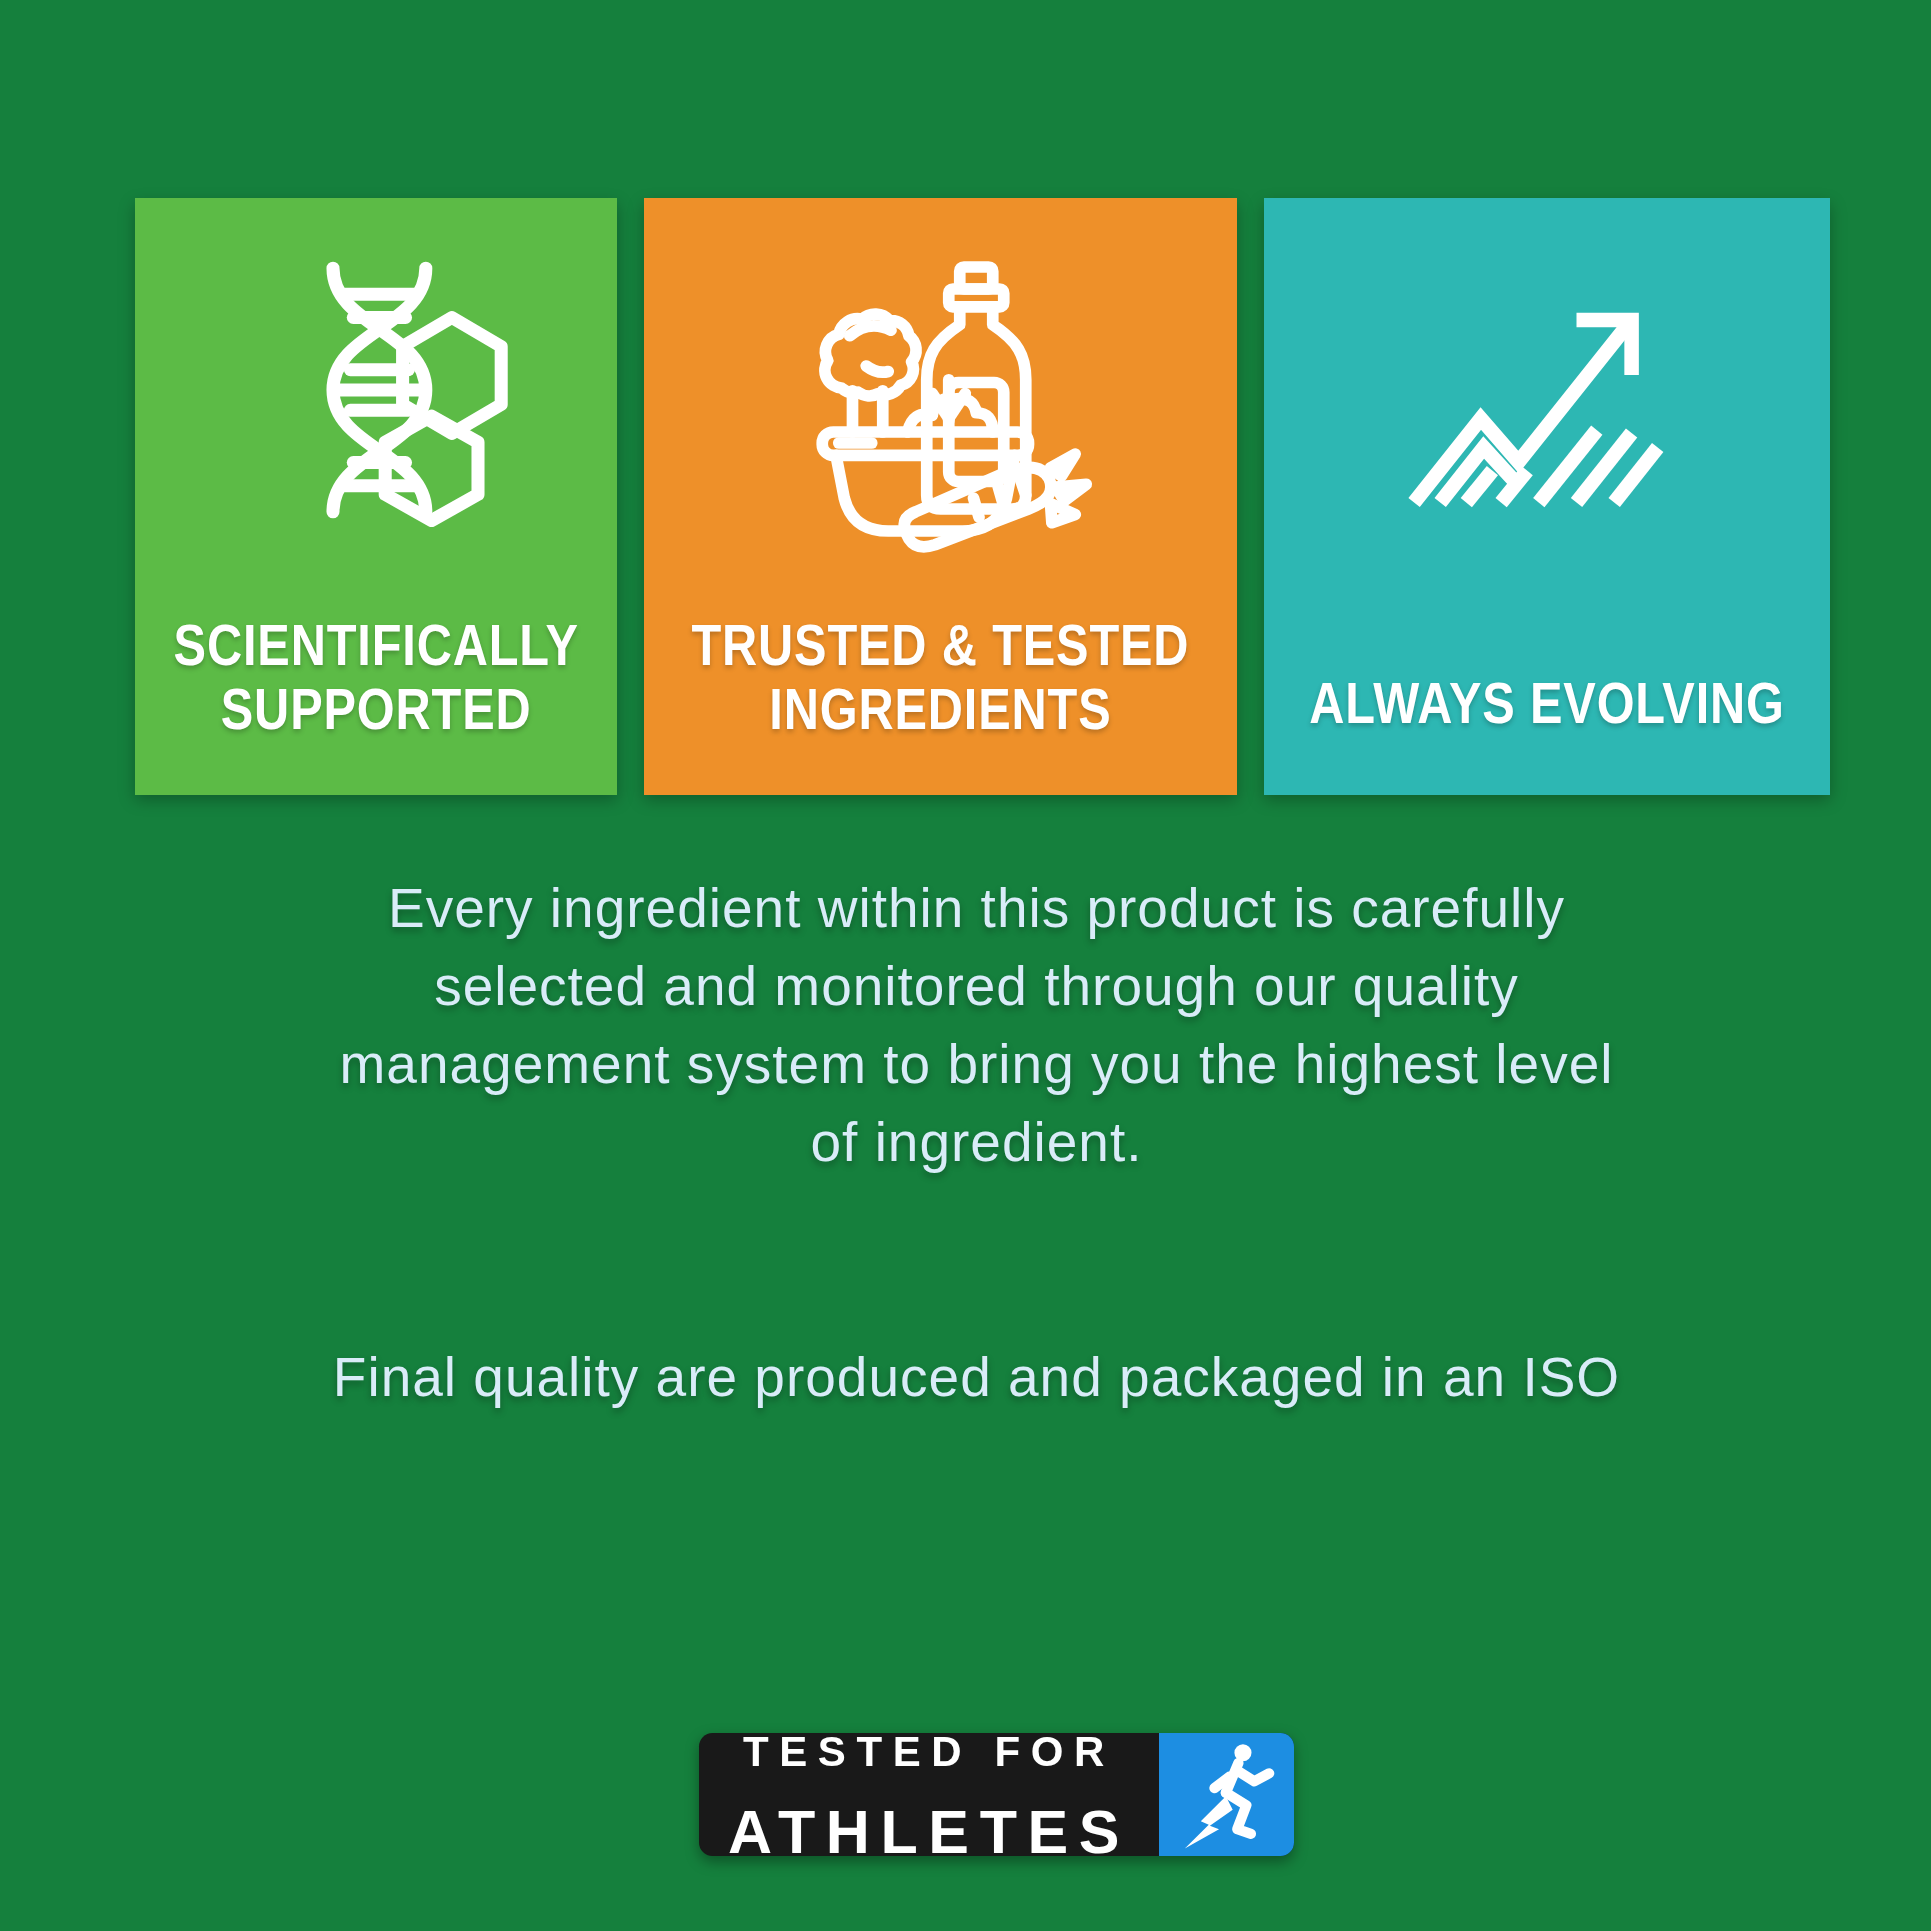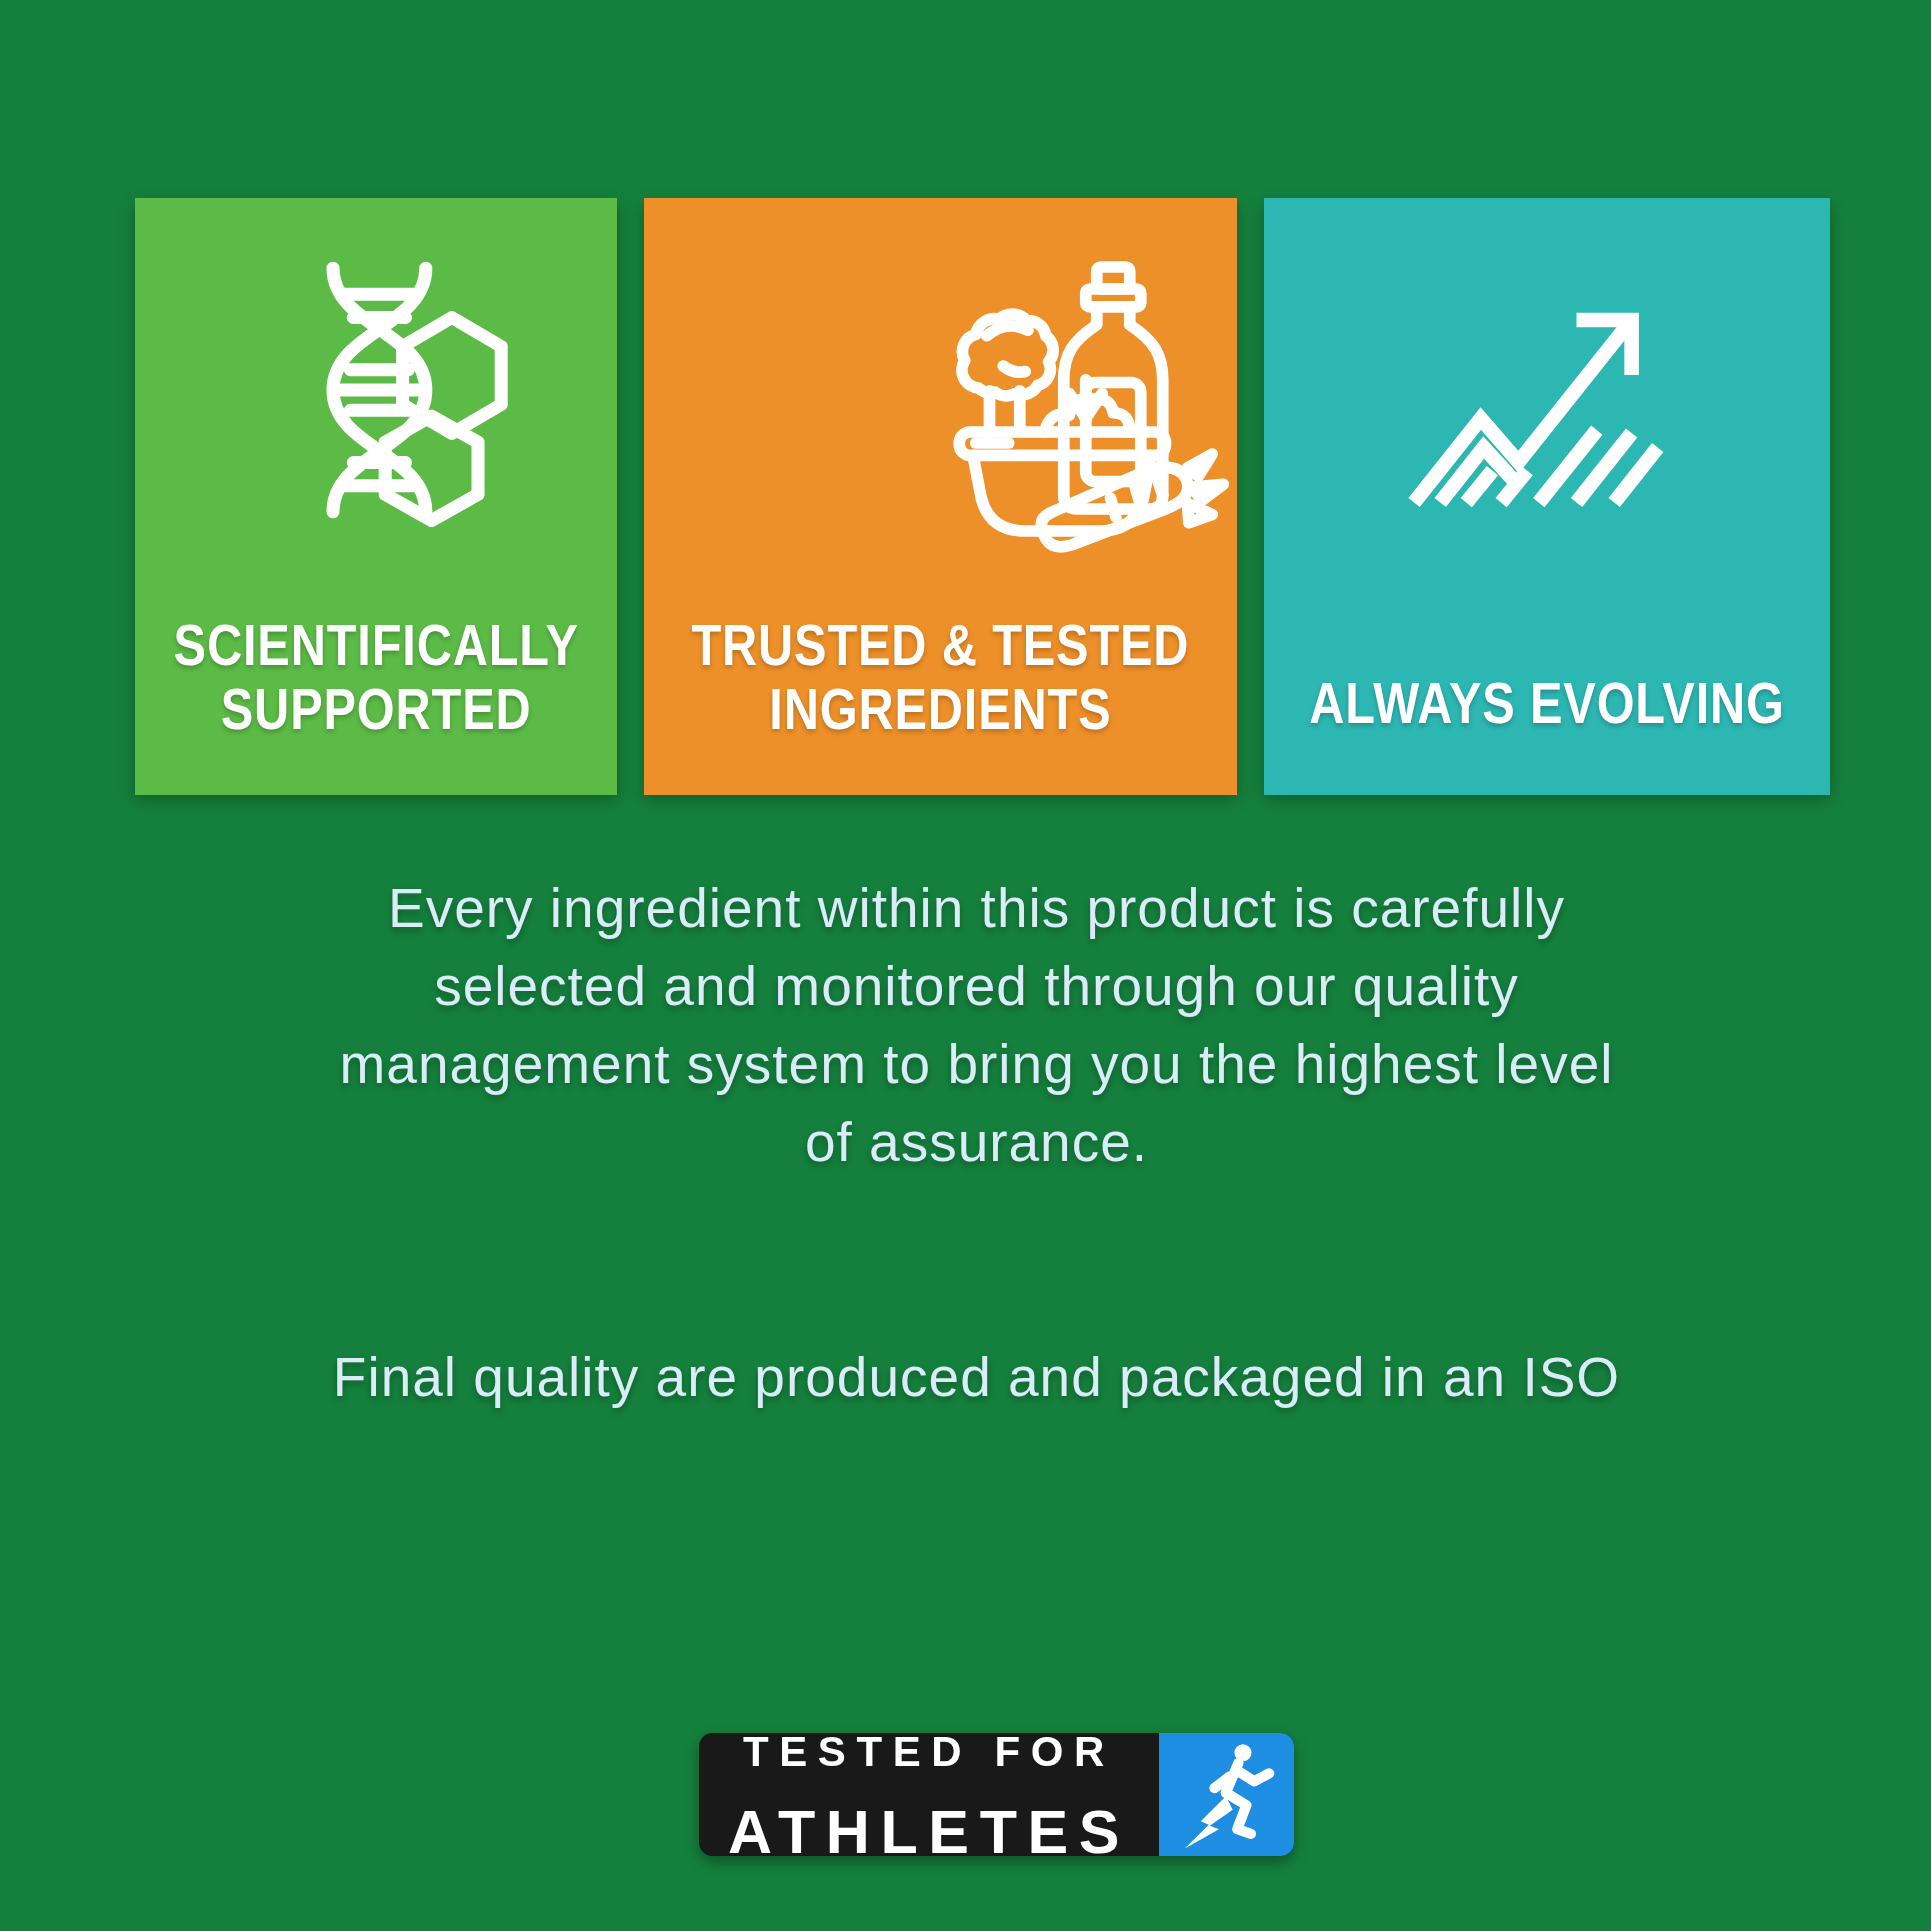--- a/index.html
+++ b/index.html
@@ -153,21 +153,21 @@
         </svg>
       </div>
       <h3 class="card-title">
         <div class="card-title-inner">
           <span>SCIENTIFICALLY</span>
           <span>SUPPORTED</span>
         </div>
       </h3>
     </article>
 
-    <article class="card card-orange" style="background-color: rgb(238, 144, 41); align-items: flex-end;">
+    <article class="card card-orange" style="background-color: rgb(238, 144, 41);">
       <div class="icon-zone">
         <svg width="319" height="319" viewBox="0 0 232 224" fill="none" stroke="#ffffff" stroke-width="8.5" stroke-linecap="round" stroke-linejoin="round">
 
           <rect x="130" y="12" width="24" height="16" rx="3"></rect>
           <rect x="122" y="28" width="40" height="13" rx="3"></rect>
           <path d="M 130,41 L 130,54 C 112,66 106,76 106,94 L 106,178 Q 106,188 116,188 L 168,188 Q 178,188 178,178 L 178,94 C 178,76 172,66 154,54 L 154,41"></path>
           <rect x="122" y="96" width="40" height="72" rx="7"></rect>
 
           <path d="M 44,100 a 13,13 0 0 1 -10,-20 a 13,13 0 0 1 8,-19 a 14,14 0 0 1 17,-11 a 14,14 0 0 1 20,1 a 13,13 0 0 1 14,11 a 13,13 0 0 1 2,19 a 12,12 0 0 1 -8,17 a 13,13 0 0 1 -16,6 a 14,14 0 0 1 -15,-1 a 13,13 0 0 1 -12,-3"></path>
           <path d="M 52,102 L 52,132"></path>
@@ -219,21 +219,21 @@
           <span>ALWAYS EVOLVING</span>
         </div>
       </h3>
     </article>
   </section>
 
   <p class="copy copy-1">
     <span>Every ingredient within this product is carefully</span>
     <span>selected and monitored through our quality</span>
     <span>management system to bring you the highest level</span>
-    <span>of assurance.</span>
+    <span>of ingredient.</span>
   </p>
 
   <p class="copy copy-2">
     <span>Final quality are produced and packaged in an ISO</span>
   </p>
 
   <div class="badge" style="background-color: rgb(25, 25, 25);">
     <div class="badge-text">
       <span class="badge-line1">TESTED FOR</span>
       <span class="badge-line2">ATHLETES</span>

